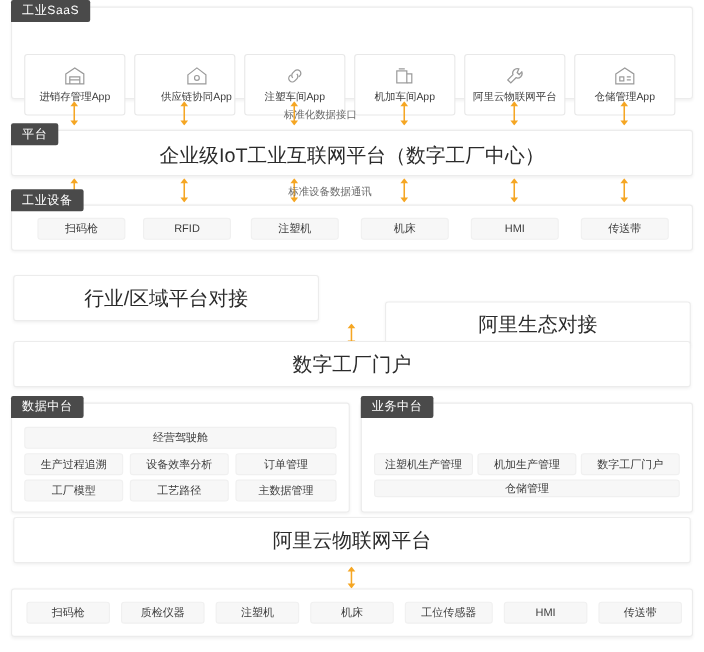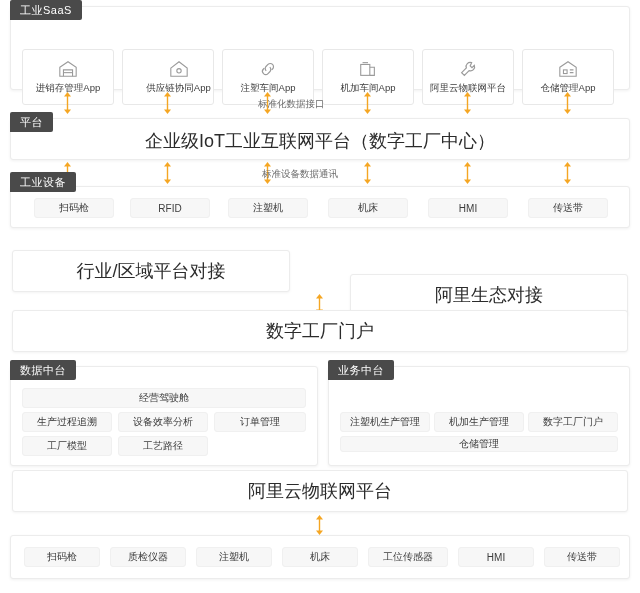--- a/index.html
+++ b/index.html
@@ -272,20 +272,21 @@
   <div class="tag" style="left:10px; top:360px;">数据中台</div>
 
   <div class="box gray" style="left:22px; top:388px; width:284px; height:20px;">经营驾驶舱</div>
 
   <div class="box gray" style="left:22px; top:412px; width:90px; height:20px;">生产过程追溯</div>
   <div class="box gray" style="left:118px; top:412px; width:90px; height:20px;">设备效率分析</div>
   <div class="box gray" style="left:214px; top:412px; width:92px; height:20px;">订单管理</div>
 
   <div class="box gray" style="left:22px; top:436px; width:90px; height:20px;">工厂模型</div>
   <div class="box gray" style="left:118px; top:436px; width:90px; height:20px;">工艺路径</div>
+  <div class="box gray" style="left:214px; top:436px; width:92px; height:20px;">主数据管理</div>
 
   <div class="panel" style="left:328px; top:366px; width:302px; height:100px;"></div>
   <div class="tag" style="left:328px; top:360px;">业务中台</div>
 
 
   <div class="box gray" style="left:340px; top:412px; width:90px; height:20px;">注塑机生产管理</div>
   <div class="box gray" style="left:434px; top:412px; width:90px; height:20px;">机加生产管理</div>
   <div class="box gray" style="left:528px; top:412px; width:90px; height:20px;">数字工厂门户</div>
 
   <div class="box gray" style="left:340px; top:436px; width:278px; height:16px;">仓储管理</div>

